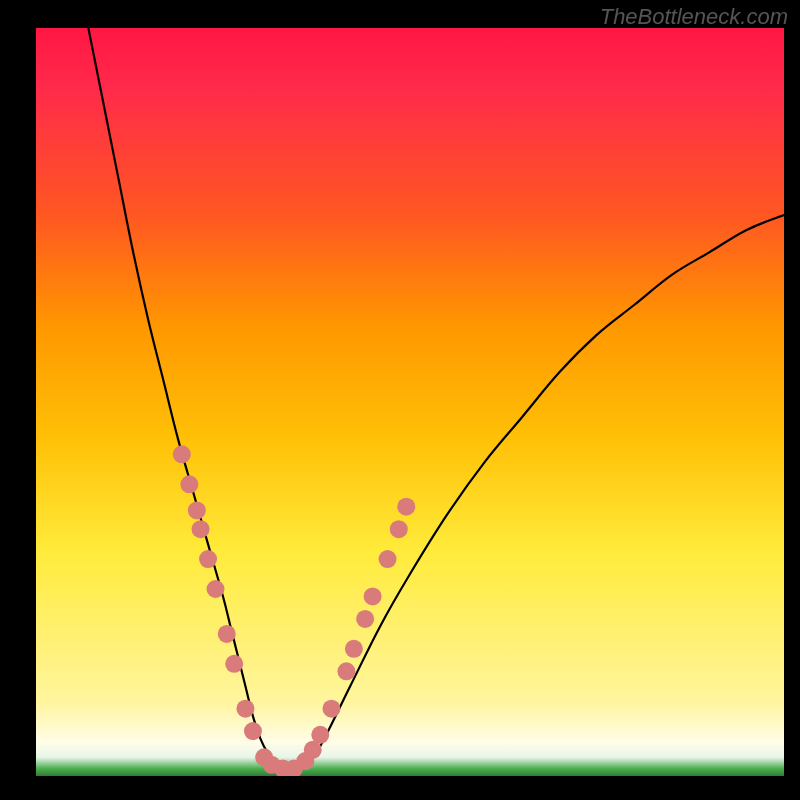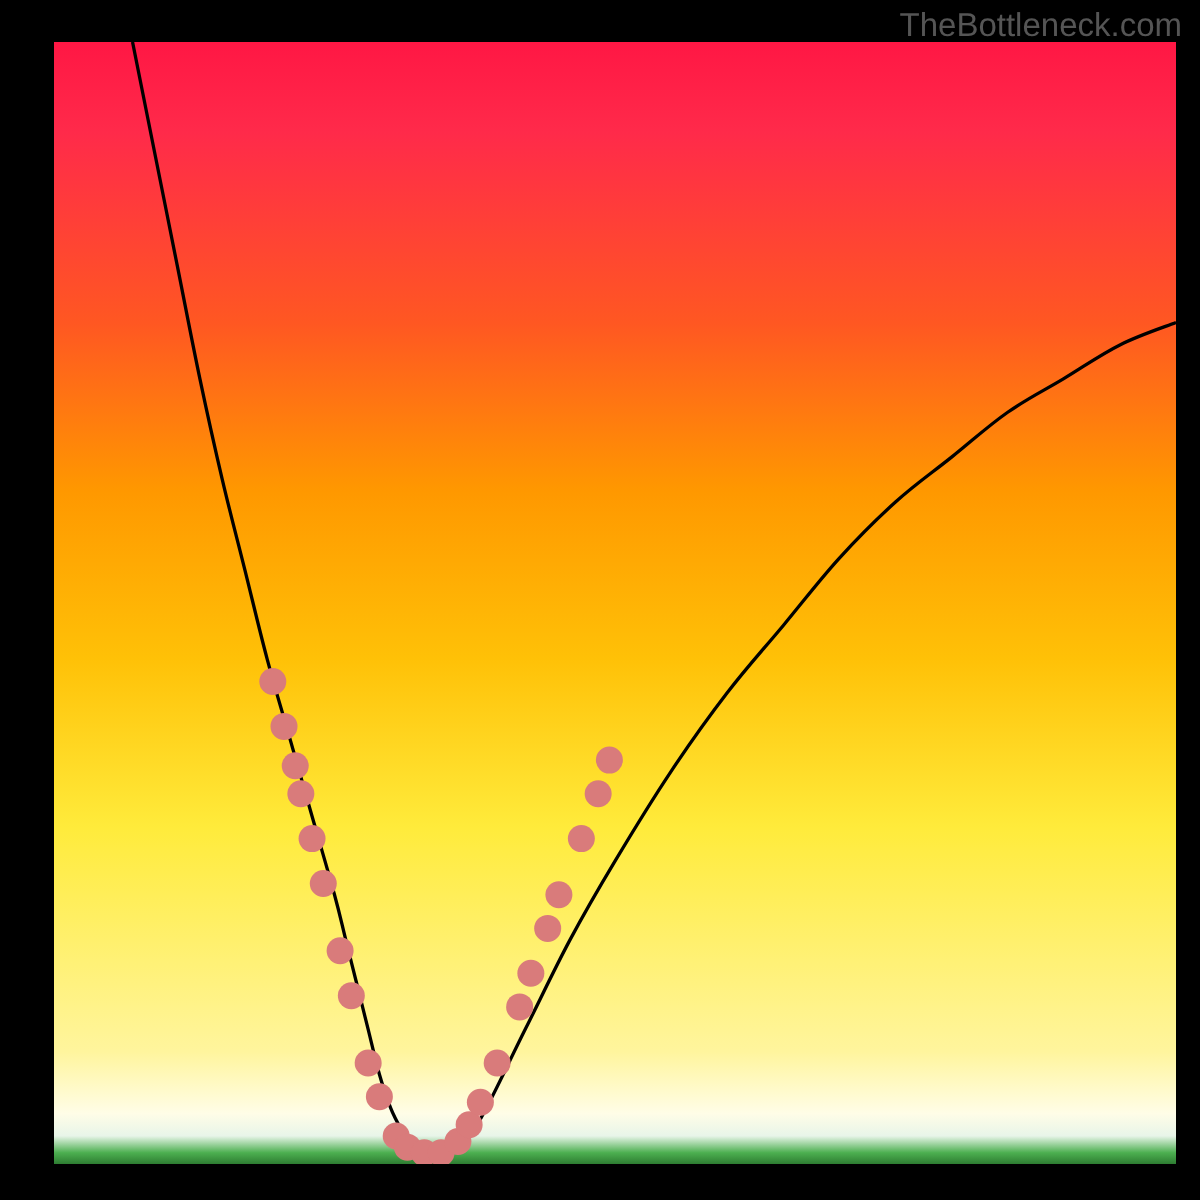--- a/index.html
+++ b/index.html
@@ -1,18 +1,18 @@
 <!DOCTYPE html>
 <html><head>
   <meta charset="utf-8">
   <style>
     * { margin: 0; padding: 0; box-sizing: border-box; }
     body { width: 800px; height: 800px; position: relative; font-family: Arial, sans-serif; }
     .container { width: 800px; height: 800px; position: relative; background: #000; }
-    .watermark { position: absolute; top: 4px; right: 12px; color: #555; font-size: 22px; font-weight: 500; z-index: 10; }
+    .watermark { position: absolute; top: 4px; right: 12px; color: #555; font-size: 22px; font-weight: 500; z-index: 10; font-style: italic; }
     .plot-area { position: absolute; left: 36px; top: 28px; width: 748px; height: 748px; }
     .gradient-bg { position: absolute; left: 0; top: 0; width: 100%; height: 100%; }
     .curve-svg { position: absolute; left: 0; top: 0; width: 100%; height: 100%; }
     .dots-svg { position: absolute; left: 0; top: 0; width: 100%; height: 100%; }
   </style>
 </head>
 <body>
 
 <div class="container">
   <div class="watermark">TheBottleneck.com</div>

